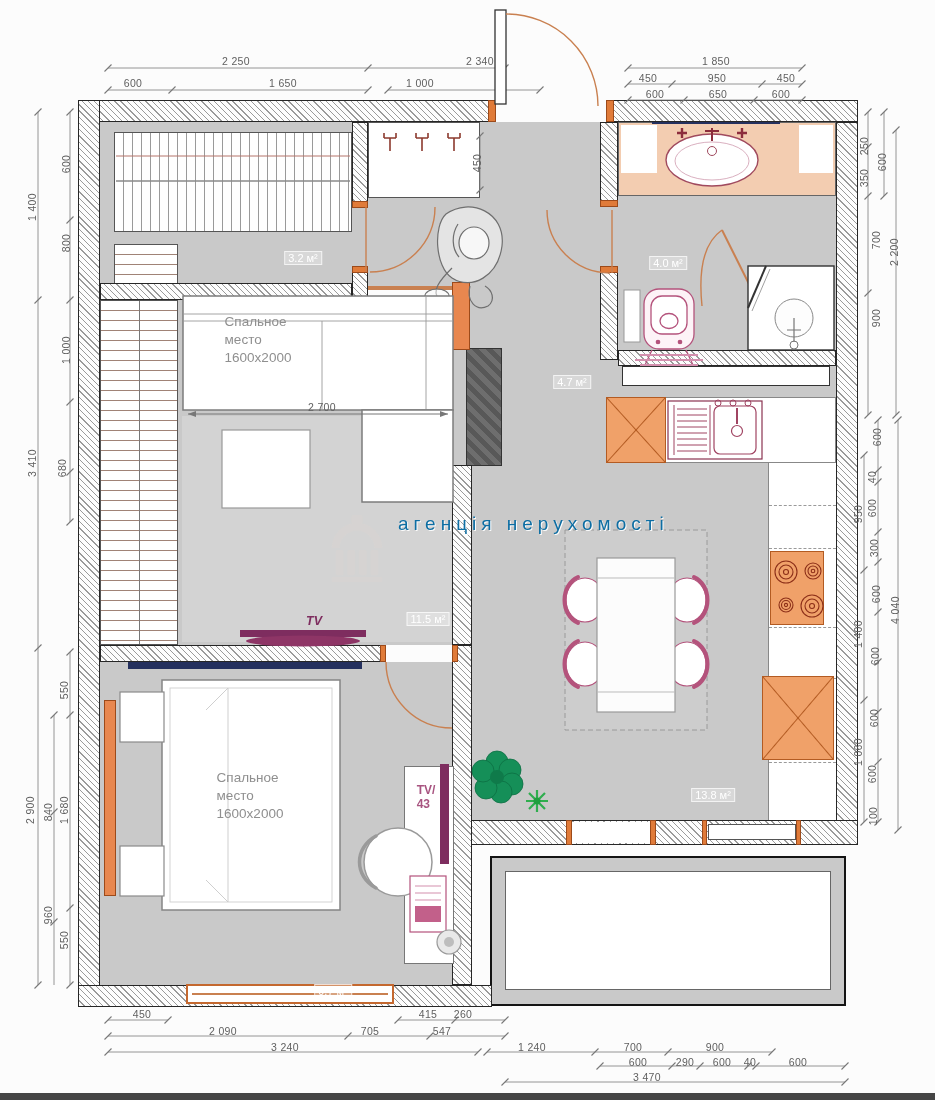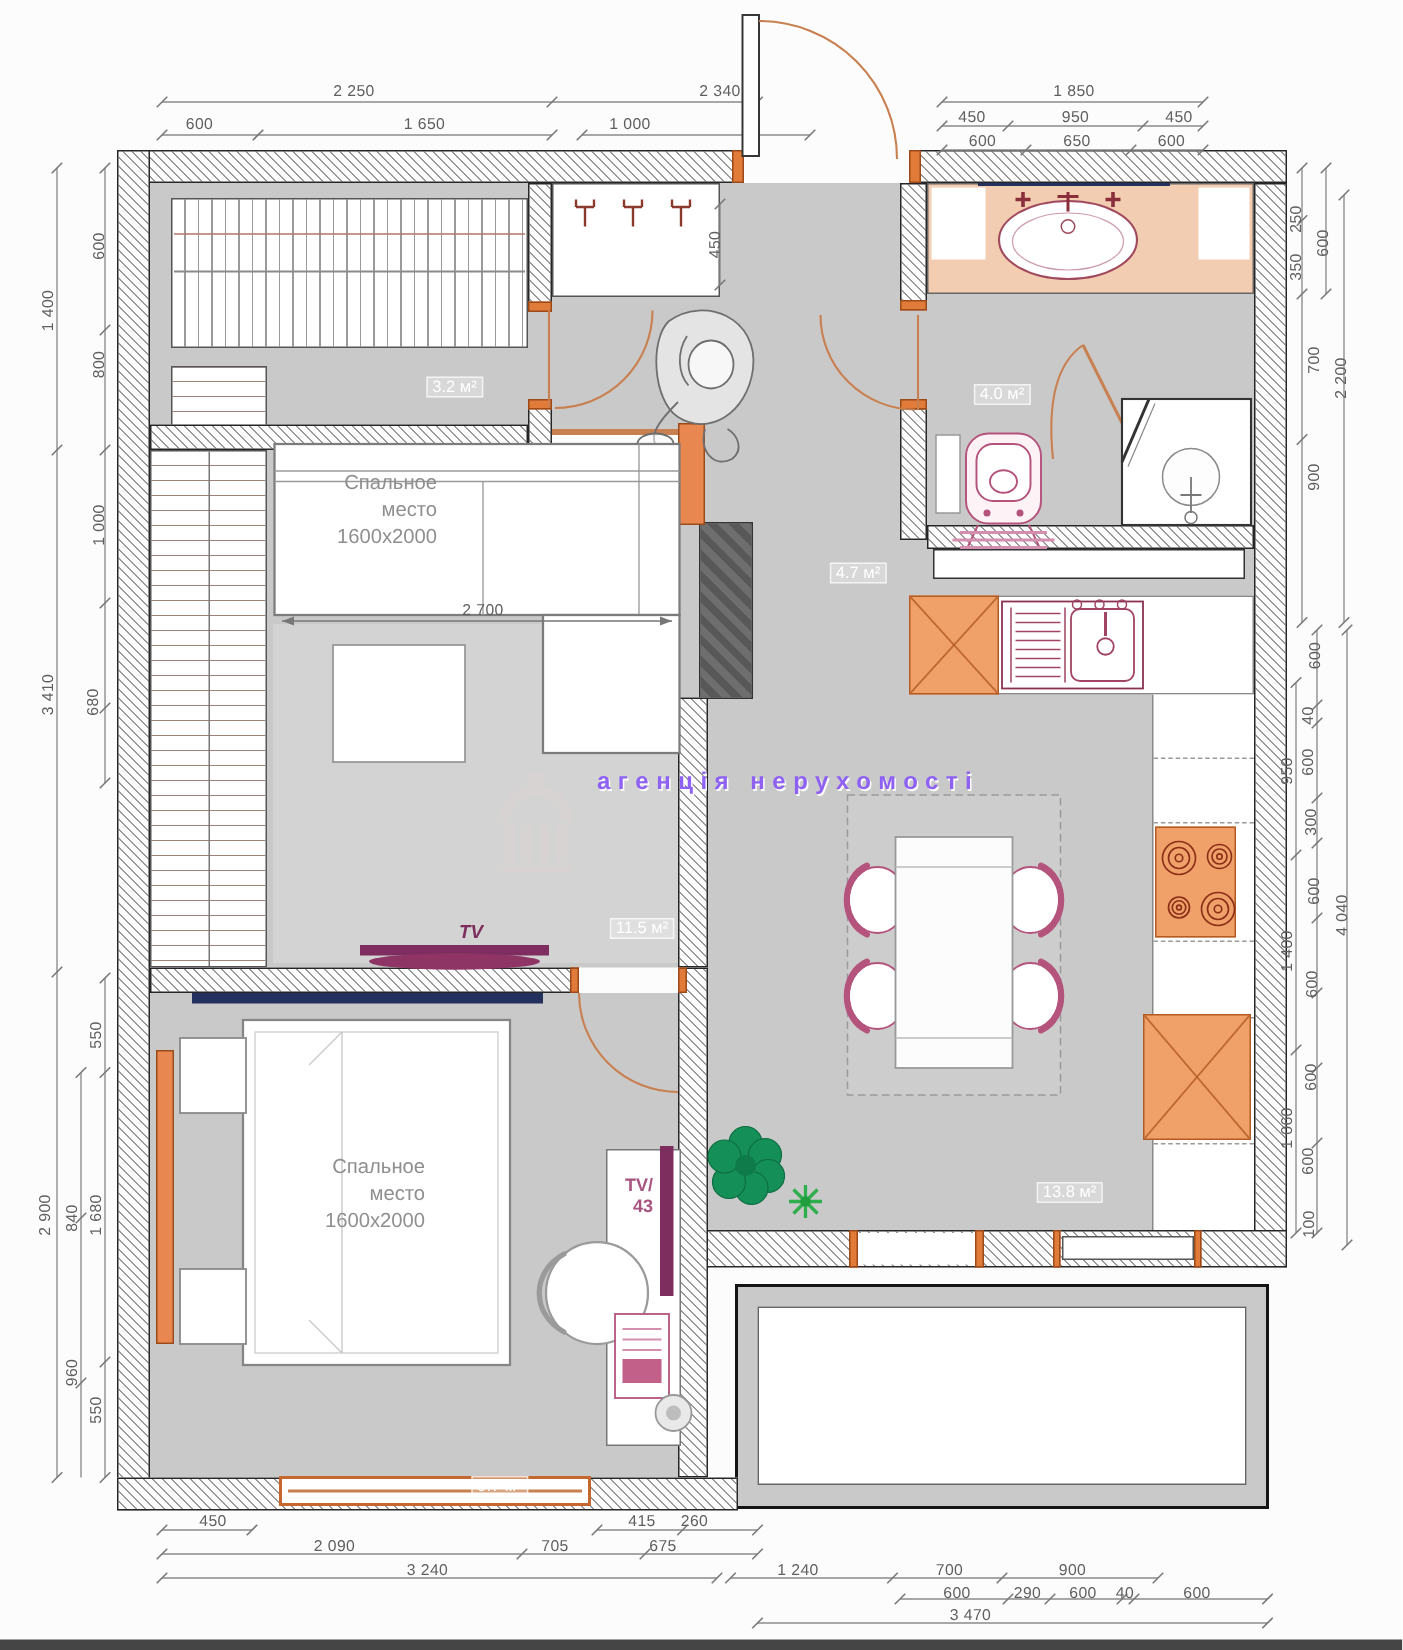--- a/index.html
+++ b/index.html
@@ -20,28 +20,28 @@
           linear-gradient(to top right,transparent calc(50% - 1px),#b35b22,transparent calc(50% + 1px)),
           linear-gradient(to bottom right,transparent calc(50% - 1px),#b35b22,transparent calc(50% + 1px))}
   .jamb{background:var(--accent-orange,#e07b39);border:1px solid #9c4a1a}
   .dash{position:absolute;left:0;right:0;border-top:1px dashed #9a9a9a}
   .dim{position:absolute;transform:translate(-50%,-50%);font-size:10.5px;
        color:var(--dim-text,#5f5f5f);white-space:nowrap;letter-spacing:.3px}
   .dim.vert{transform:translate(-50%,-50%) rotate(-90deg)}
   .area-label{position:absolute;transform:translate(-50%,-50%);font-size:11px;color:#fff;
        background:rgba(255,255,255,.28);border:1px solid rgba(255,255,255,.7);
        padding:0 3px;white-space:nowrap}
-  .ftext{position:absolute;transform:translate(-50%,-50%);text-align:right;white-space:nowrap}
+  .ftext{position:absolute;transform:translate(-50%,-50%);text-align:left;white-space:nowrap}
   .bed{color:#8f8f8f;font-size:13.5px;line-height:1.32}
   .tv{color:var(--tv-purple,#7e2d5f);font-weight:bold;font-size:12.5px}
   .tv43{color:#a85480;font-weight:bold;font-size:12px;line-height:1.15}
   .watermark{position:absolute;left:326px;top:512px;display:flex;align-items:flex-start;gap:10px;opacity:.95}
   .wm-title{font-size:43px;font-weight:bold;letter-spacing:2px;color:#dbd8d6;
        text-shadow:1px 1px 0 #ffffff,-1px -1px 0 rgba(150,148,146,.45)}
-  .wm-sub{font-size:16px;font-weight:bold;letter-spacing:5px;color:#8b5cf6;
+  .wm-sub{font-size:19px;font-weight:normal;letter-spacing:5px;color:#0369a1;
        text-shadow:1px 1px 0 #fff;margin-top:1px}
 </style>
 </head>
 <body>
 
 <div id="plan">
 
   <div class="abs floor" style="left:100px;top:122px;width:736px;height:168px"></div>
   <div class="abs floor" style="left:618px;top:290px;width:218px;height:62px"></div>
   <div class="abs floor" style="left:100px;top:300px;width:352px;height:345px"></div>
@@ -433,21 +433,21 @@
       <div class="dim vert" style="left: 875px; top: 656px;">600</div>
       <div class="dim vert" style="left: 874px; top: 718px;">600</div>
       <div class="dim vert" style="left: 858px; top: 752px;">1 060</div>
       <div class="dim vert" style="left: 872px; top: 774px;">600</div>
       <div class="dim vert" style="left: 873px; top: 816px;">100</div>
       <div class="dim" style="left: 142px; top: 1014px;">450</div>
       <div class="dim" style="left: 428px; top: 1014px;">415</div>
       <div class="dim" style="left: 463px; top: 1014px;">260</div>
       <div class="dim" style="left: 223px; top: 1031px;">2 090</div>
       <div class="dim" style="left: 370px; top: 1031px;">705</div>
-      <div class="dim" style="left: 442px; top: 1031px;">675</div>
+      <div class="dim" style="left: 442px; top: 1031px;">547</div>
       <div class="dim" style="left: 285px; top: 1047px;">3 240</div>
       <div class="dim" style="left: 532px; top: 1047px;">1 240</div>
       <div class="dim" style="left: 633px; top: 1047px;">700</div>
       <div class="dim" style="left: 715px; top: 1047px;">900</div>
       <div class="dim" style="left: 638px; top: 1062px;">600</div>
       <div class="dim" style="left: 685px; top: 1062px;">290</div>
       <div class="dim" style="left: 722px; top: 1062px;">600</div>
       <div class="dim" style="left: 750px; top: 1062px;">40</div>
       <div class="dim" style="left: 798px; top: 1062px;">600</div>
       <div class="dim" style="left: 647px; top: 1077px;">3 470</div>

